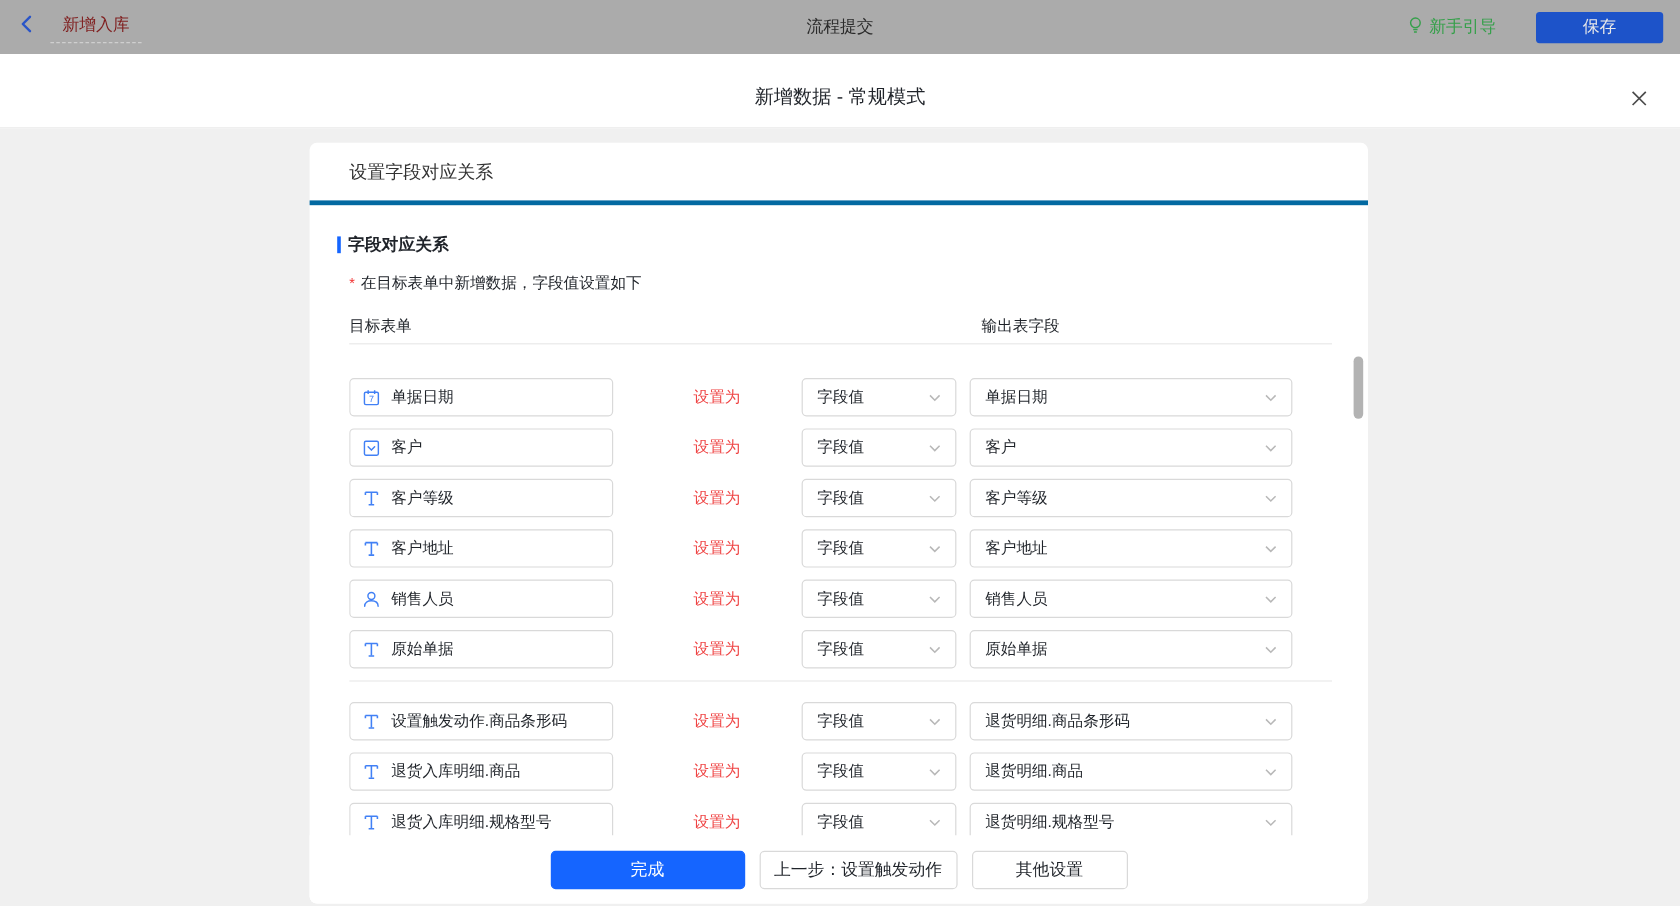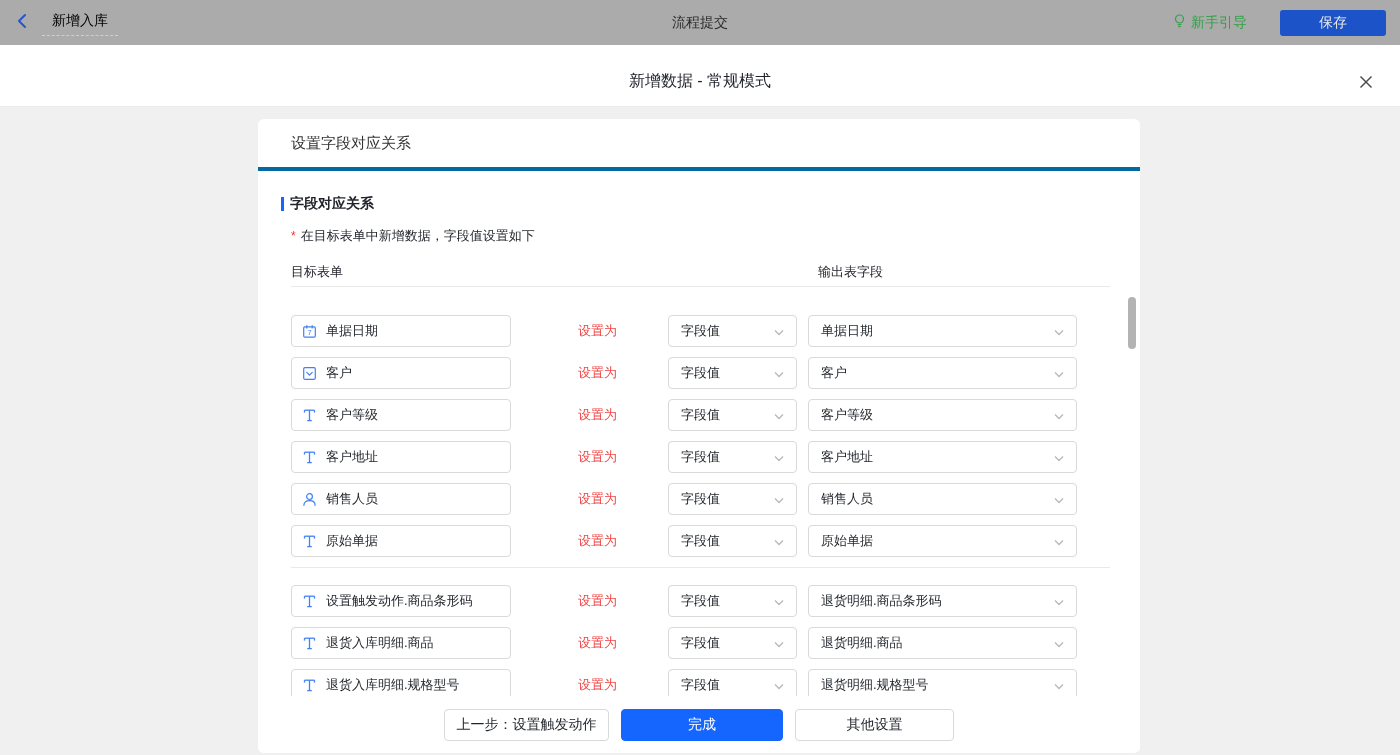--- a/index.html
+++ b/index.html
@@ -5,21 +5,21 @@
   * { margin:0; padding:0; box-sizing:border-box; }
   html,body { width:1400px; height:755px; overflow:hidden;
     font-family:"Liberation Sans","DejaVu Sans",sans-serif; }
   body { background:#fff; color:#1f2329; }
 
   
   .topbar { position:relative; height:45px; background:#ababab;
     display:flex; align-items:center; padding:0 16px; }
   .topbar-left { display:flex; align-items:center; gap:14px; }
   .back-btn { display:flex; align-items:center; cursor:pointer; }
-  .flow-name { font-size:14px; color:#000000; padding:3px 10px 5px 10px;
+  .flow-name { font-size:14px; color:#7f1d1d; padding:3px 10px 5px 10px;
     border-bottom:1px dashed #cfcfcf; cursor:text; }
   .topbar-title { position:absolute; left:0; right:0; text-align:center;
     font-size:14px; color:#2b2b2b; pointer-events:none; }
   .topbar-right { position:absolute; right:14px; display:flex; align-items:center; gap:33px; }
   .guide { display:flex; align-items:center; gap:5px; font-size:14px;
     color:#35a04a; cursor:pointer; }
   .save-btn { width:106px; height:26px; background:#1d53c9; color:#e9e9e9;
     font-size:14px; border:none; border-radius:3px; cursor:pointer; }
 
   
@@ -67,21 +67,21 @@
   .scroll-thumb { position:absolute; top:178px; right:4px; width:8px; height:52px;
     background:#b3b3b3; border-radius:4px; cursor:grab; }
 
   .card-footer { position:absolute; left:0; right:0; bottom:0; height:57px;
     background:#fff; border-radius:0 0 6px 6px;
     display:flex; align-items:center; justify-content:center; gap:12px; }
   .btn { height:32px; font-size:14px; border-radius:4px; cursor:pointer;
     background:#fff; border:1px solid #d9d9d9; color:#1f2329; }
   .btn-prev { width:165px; }
   .btn-done { width:162px; background:#1565ff; border:1px solid #1565ff; color:#fff; }
-  .btn-other { width:159px; }
+  .btn-other { width:130px; }
 </style>
 </head>
 <body>
 
 <div class="topbar">
   <div class="topbar-left">
     <span class="back-btn">
       <span>
         <svg width="12" height="16" viewBox="0 0 12 16">
             <polyline points="9,2 3,8 9,14" fill="none" stroke="#2a55c8" stroke-width="2" stroke-linecap="round" stroke-linejoin="round"></polyline>
@@ -414,18 +414,18 @@
                 </svg>
       </span>
     </div>
   </div>
 </div>
     </div>
 
     <div class="scroll-thumb"></div>
 
     <div class="card-footer">
+      <button class="btn btn-done">完成</button>
       <button class="btn btn-prev">上一步：设置触发动作</button>
-      <button class="btn btn-done">完成</button>
       <button class="btn btn-other">其他设置</button>
     </div>
   </div>
 </div>
 
 </body></html>

